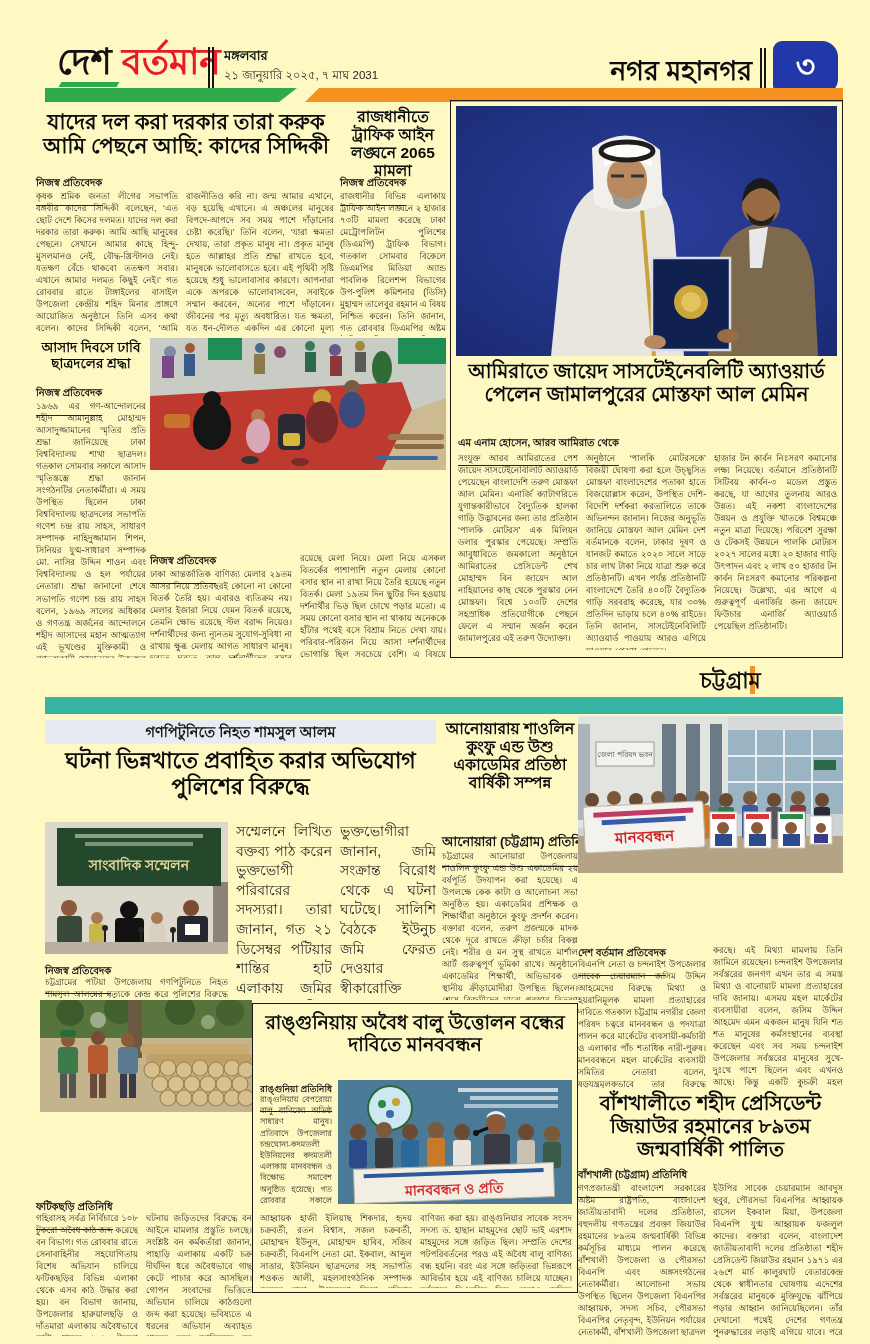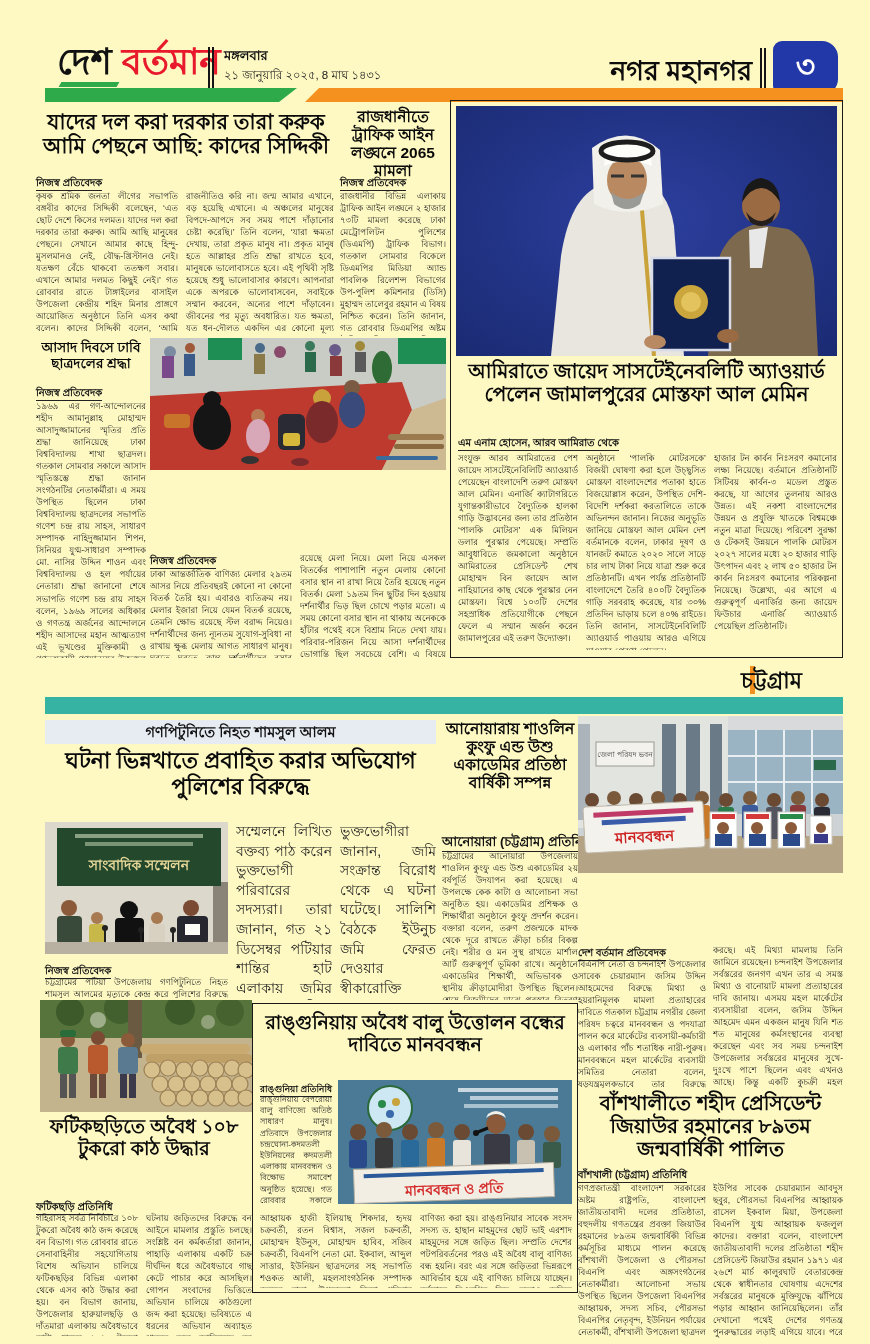--- a/index.html
+++ b/index.html
@@ -1,45 +1,45 @@
 <!DOCTYPE html>
 <html><head>
 <meta charset="utf-8">
 <style>
 *{margin:0;padding:0;box-sizing:border-box}
 html,body{background:#9a9a9a}
 body{font-family:"Liberation Sans","DejaVu Sans",sans-serif}
 .page{position:relative;width:870px;height:1344px;background:#fef9c3;margin:0 auto;overflow:hidden}
 .abs{position:absolute}
 .headline{font-weight:bold;color:#0a0a0a;text-align:center;line-height:1.16}
-.byline{font-weight:bold;font-size:10px;color:#101010;border-bottom:1.2px solid #222;display:inline-block;padding-bottom:1px;line-height:1.2}
+.byline{font-weight:bold;font-size:10px;color:#101010;border-bottom:1.2px solid #222;display:inline-block;padding-bottom:16px;line-height:1.2}
 .bodytext{font-size:8.6px;line-height:1.4;text-align:justify;color:#1d1d1d;overflow:hidden;word-break:break-word}
 .smalltext{font-size:14px}
 .box{border:1.6px solid #191919}
 .kicker{background:#e7ebf2;text-align:center;font-weight:bold;color:#111}
 svg{display:block}
 .logo-desh{color:#111;font-weight:bold}
 .logo-bort{color:#e8192c;font-weight:bold}
 .vsep{border-left:2px solid #151515;border-right:2px solid #151515;width:6px}
 .pagechip{background:#2238a8;border-radius:9px 16px 16px 9px;color:#fff;display:flex;align-items:center;justify-content:center;font-weight:bold}
-.sectionlabel{font-weight:bold;color:#0d0d0d;text-align:center}
+.sectionlabel{font-weight:bold;color:#0d0d0d;text-align:left}
 </style>
 </head>
 <body>
 
 <div class="page">
 
   <div class="abs" style="left:57px;top:44px;font-size:36px;line-height:1">
     <span class="logo-desh">দেশ</span>
     <span class="logo-bort">বর্তমান</span>
   </div>
   <div class="abs" style="left:60px;top:82px;width:58px;height:5px;background:#2eaa4b;transform:skewX(-30deg)"></div>
   <div class="abs vsep" style="left:208px;top:47px;height:42px"></div>
   <div class="abs" style="left:224px;top:46px;font-size:13px;font-weight:bold;color:#111">মঙ্গলবার</div>
-  <div class="abs" style="left:224px;top:67px;font-size:11.5px;color:#222">২১ জানুয়ারি ২০২৫, 8 মাঘ ১৪৩১</div>
+  <div class="abs" style="left:224px;top:67px;font-size:11.5px;color:#222">২১ জানুয়ারি ২০২৫, ৭ মাঘ 2031</div>
   <div class="abs" style="left:540px;top:50px;width:212px;font-size:27px;font-weight:bold;color:#0d0d0d;text-align:right">নগর মহানগর</div>
   <div class="abs vsep" style="left:760px;top:48px;height:40px"></div>
   <div class="abs pagechip" style="left:773px;top:41px;width:65px;height:54px;font-size:30px">
     <span>৩</span>
   </div>
   <div class="abs" style="left:45px;top:88px;width:252px;height:14px;background:#2eaa4b;clip-path:polygon(0 0,100% 0,calc(100% - 18px) 100%,0 100%)"></div>
   <div class="abs" style="left:305px;top:88px;width:538px;height:14px;background:#f5911e;clip-path:polygon(14px 0,100% 0,100% 100%,0 100%)"></div>
 
   <div class="abs headline" style="left:36px;top:110px;width:300px;height:58px;font-size:21px">যাদের দল করা দরকার তারা করুক আমি পেছনে আছি: কাদের সিদ্দিকী</div>
   <div class="abs" style="left:36px;top:172px"><span class="byline">নিজস্ব প্রতিবেদক</span></div>
@@ -208,21 +208,20 @@
       <rect x="29" y="74" width="7" height="24" fill="#555"></rect>
     <circle cx="58" cy="38" r="7" fill="#7a4a32"></circle>
       <rect x="48" y="45" width="20" height="29" rx="4" fill="#b85a2e"></rect>
       <rect x="50" y="74" width="7" height="24" fill="#6a4a3a"></rect>
       <rect x="59" y="74" width="7" height="24" fill="#6a4a3a"></rect>
     <circle cx="88" cy="40" r="7" fill="#8a5a3a"></circle>
       <rect x="78" y="47" width="20" height="27" rx="4" fill="#5a7a92"></rect>
       <rect x="80" y="74" width="7" height="24" fill="#3a3a4a"></rect>
       <rect x="89" y="74" width="7" height="24" fill="#3a3a4a"></rect>
   </svg>
-  <div class="abs headline" style="left:36px;top:1116px;width:216px;height:76px;font-size:19px">ফটিকছড়িতে অবৈধ ১০৮ টুকরো কাঠ উদ্ধার</div>
   <div class="abs" style="left:36px;top:1196px"><span class="byline">ফটিকছড়ি প্রতিনিধি</span></div>
   <div class="abs bodytext" style="left:36px;top:1212px;width:102px;height:124px">গহিরাসহ সর্বত্র নির্বিচারে ১০৮ টুকরো অবৈধ কাঠ জব্দ করেছে বন বিভাগ। গত রোববার রাতে সেনাবাহিনীর সহযোগিতায় বিশেষ অভিযান চালিয়ে ফটিকছড়ির বিভিন্ন এলাকা থেকে এসব কাঠ উদ্ধার করা হয়। বন বিভাগ জানায়, উপজেলার হারুয়ালছড়ি ও দাঁতমারা এলাকায় অবৈধভাবে কাটা গাছের ১০৮ টুকরো (২৫৬.৪৫ ঘনফুট) গোলকাঠ জব্দ করা হয়। এ</div>
   <div class="abs bodytext" style="left:146px;top:1212px;width:106px;height:124px">ঘটনায় জড়িতদের বিরুদ্ধে বন আইনে মামলার প্রস্তুতি চলছে। সংশ্লিষ্ট বন কর্মকর্তারা জানান, পাহাড়ি এলাকায় একটি চক্র দীর্ঘদিন ধরে অবৈধভাবে গাছ কেটে পাচার করে আসছিল। গোপন সংবাদের ভিত্তিতে অভিযান চালিয়ে কাঠগুলো জব্দ করা হয়েছে। ভবিষ্যতে এ ধরনের অভিযান অব্যাহত থাকবে বলে জানিয়েছে বন বিভাগ। জব্দকৃত কাঠ নিলামে বিক্রির প্রক্রিয়া চলছে।</div>
 
   <div class="abs headline" style="left:442px;top:720px;width:136px;font-size:15.5px">আনোয়ারায় শাওলিন কুংফু এন্ড উশু একাডেমির প্রতিষ্ঠা বার্ষিকী সম্পন্ন</div>
   <div class="abs" style="left:442px;top:832px"><span class="byline" style="font-size:13px">আনোয়ারা (চট্টগ্রাম) প্রতিনিধি</span></div>
   <div class="abs bodytext" style="left:442px;top:850px;width:136px;height:150px">চট্টগ্রামের আনোয়ারা উপজেলায় শাওলিন কুংফু এন্ড উশু একাডেমির ২য় বর্ষপূর্তি উদযাপন করা হয়েছে। এ উপলক্ষে কেক কাটা ও আলোচনা সভা অনুষ্ঠিত হয়। একাডেমির প্রশিক্ষক ও শিক্ষার্থীরা অনুষ্ঠানে কুংফু প্রদর্শন করেন। বক্তারা বলেন, তরুণ প্রজন্মকে মাদক থেকে দূরে রাখতে ক্রীড়া চর্চার বিকল্প নেই। শরীর ও মন সুস্থ রাখতে মার্শাল আর্ট গুরুত্বপূর্ণ ভূমিকা রাখে। অনুষ্ঠানে একাডেমির শিক্ষার্থী, অভিভাবক ও স্থানীয় ক্রীড়ামোদীরা উপস্থিত ছিলেন। শেষে বিজয়ীদের মাঝে পুরস্কার বিতরণ করা হয়। আয়োজকরা জানান, আগামীতে আরও বড় পরিসরে প্রতিযোগিতার আয়োজন করা হবে। এতে প্রধান অতিথি ছিলেন উপজেলার বিশিষ্ট ক্রীড়া সংগঠকরা। এ সময় নানা আয়োজনে দিনটি উদযাপিত হয়।</div>
 
   <svg class="abs" style="left:578px;top:716px" width="265" height="157" viewBox="0 0 265 157">
     <rect width="265" height="157" fill="#cdd2d4"></rect>

